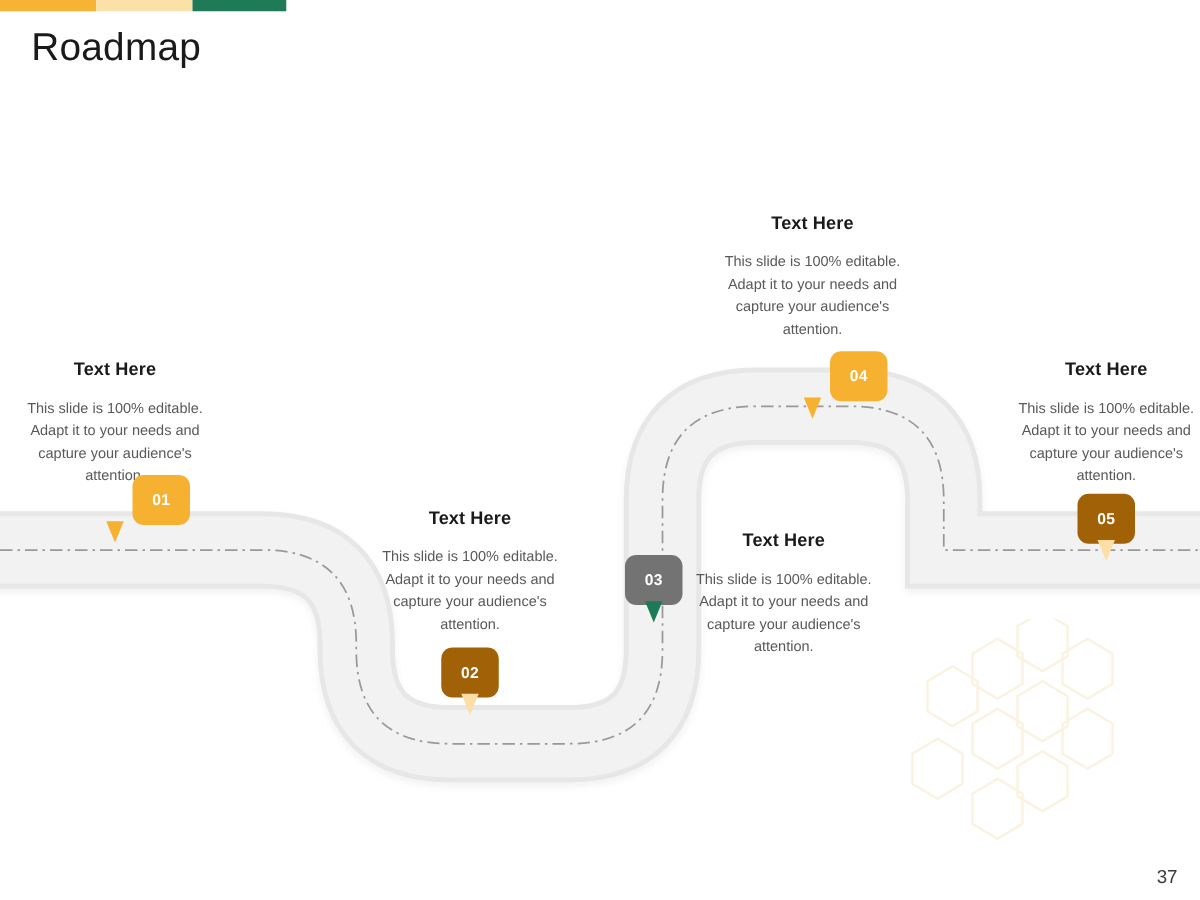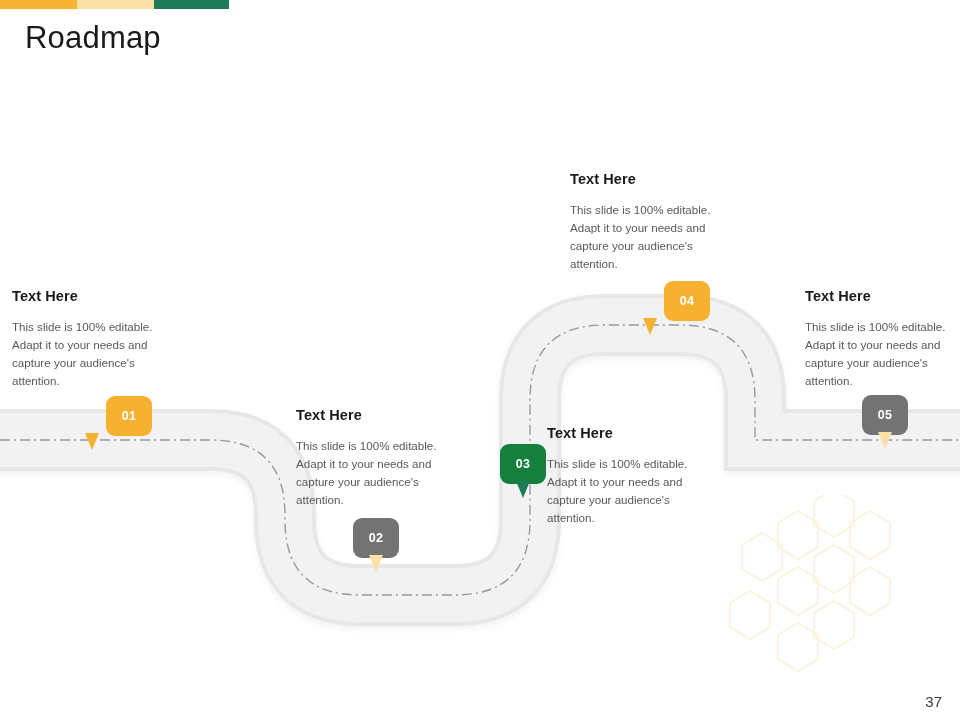--- a/index.html
+++ b/index.html
@@ -58,21 +58,21 @@
     position: absolute;
     left: 0; top: 0;
     width: 960px;
     height: 720px;
     pointer-events: none;
   }
 
   
   .text-block {
     position: absolute;
-    text-align: left;
+    text-align: center;
   }
   .tb-title {
     font-size: 14.5px;
     font-weight: bold;
     color: #1a1a1a;
     margin-bottom: 14px;
     letter-spacing: 0.1px;
   }
   .tb-body {
     font-size: 11.6px;
@@ -107,23 +107,23 @@
     transform: translateX(-50%);
     width: 0;
     height: 0;
     border-left: 7px solid transparent;
     border-right: 7px solid transparent;
     border-top-width: 17px;
     border-top-style: solid;
   }
   .m-orange .marker-box { background: #f7b131; margin-left: 37px; }
   .m-orange .marker-tip { border-top-color: #f7b131; }
-  .m-peach  .marker-box { background: #737373; }
+  .m-peach  .marker-box { background: #a16207; }
   .m-peach  .marker-tip { border-top-color: #fbdfa6; }
-  .m-green  .marker-box { background: #15803d; }
+  .m-green  .marker-box { background: #737373; }
   .m-green  .marker-tip { border-top-color: #1c7a56; }
   .m-peach .marker-box { color: #ffffff; }
 
   
   #page-number {
     position: absolute;
     right: 18px;
     bottom: 10px;
     font-size: 15px;
     color: #3a3a3a;
@@ -169,21 +169,21 @@
       <path d="M -20 440 L 210 440 Q 285 440 285 515 L 285 520 Q 285 595 360 595 L 455 595 Q 530 595 530 520 L 530 400 Q 530 325 605 325 L 680 325 Q 755 325 755 400 L 755 440 L 980 440" fill="none" stroke="#f2f2f2" stroke-width="54" stroke-linecap="butt"></path>
     </g>
 
     <path d="M -20 440 L 210 440 Q 285 440 285 515 L 285 520 Q 285 595 360 595 L 455 595 Q 530 595 530 520 L 530 400 Q 530 325 605 325 L 680 325 Q 755 325 755 400 L 755 440 L 980 440" fill="none" stroke="#8a8a8a" stroke-width="1.4" stroke-dasharray="10 4 2 4" stroke-linecap="butt" opacity="0.85"></path>
   </svg>
 
   <div class="text-block" style="left:12px; top:288px; width:160px;">
     <div class="tb-title">Text Here</div>
     <div class="tb-body">This slide is 100% editable. Adapt it to your needs and capture your audience's attention.</div>
   </div>
-  <div class="marker m-orange" style="left:69px; top:396px;">
+  <div class="marker m-orange" style="left:69px; top:380px;">
     <div class="marker-box">01</div>
     <div class="marker-tip"></div>
   </div>
 
   <div class="text-block" style="left:296px; top:407px; width:160px;">
     <div class="tb-title">Text Here</div>
     <div class="tb-body">This slide is 100% editable. Adapt it to your needs and capture your audience's attention.</div>
   </div>
   <div class="marker m-peach" style="left:353px; top:518px;">
     <div class="marker-box">02</div>

